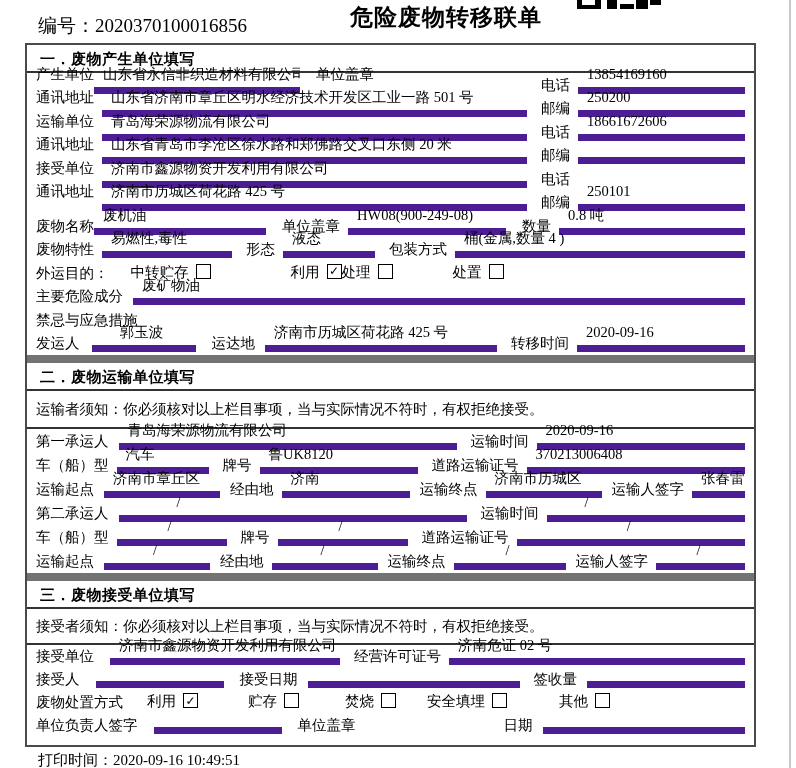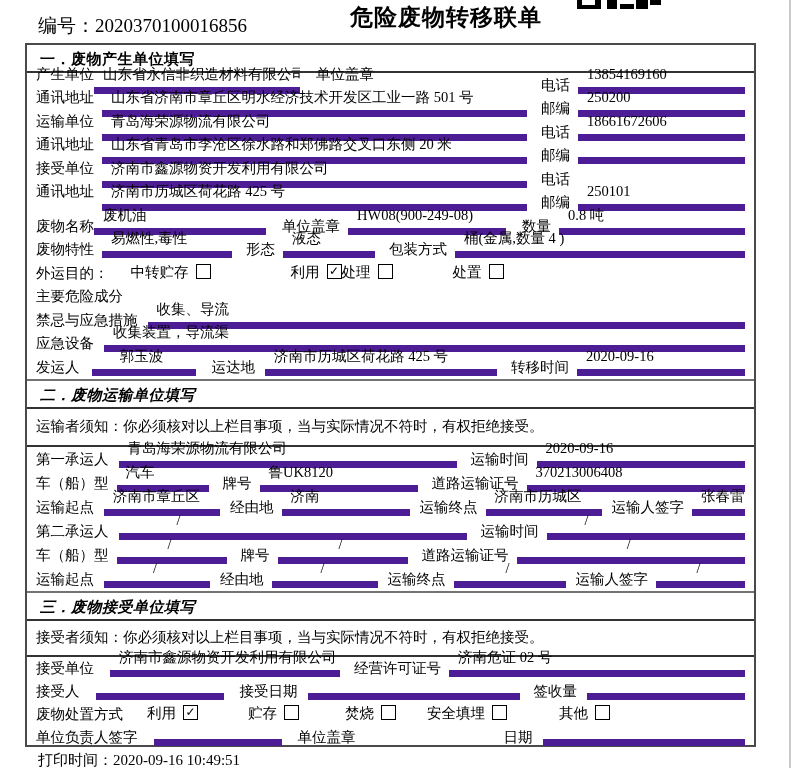--- a/index.html
+++ b/index.html
@@ -20,21 +20,21 @@
 
   .formbox{
     position:absolute;left:25px;top:43px;width:731px;height:704px;
     border:2px solid #4a4a4a;box-sizing:border-box;background:#fff;
   }
   .sec-h{
     height:26px;line-height:27px;padding-left:13px;font-weight:bold;font-size:15px;
     font-family:"Liberation Sans","DejaVu Sans",sans-serif;border-bottom:2px solid #333;
     letter-spacing:.5px;
   }
-  .sec-h.bt{border-top:2px solid #737373;font-style:italic;}
+  .sec-h.bt{border-top:8px solid #737373;}
   .notice{height:36px;display:flex;align-items:center;padding-left:9px;border-bottom:2px solid #333;}
   .row{display:flex;align-items:flex-end;height:23.5px;padding:0 9px 3px 9px;box-sizing:border-box;}
   .s2 .row{height:24px;}
   .s3 .row{height:23px;}
   .lbl{white-space:nowrap;flex-shrink:0;line-height:18px;}
   .ul{
     border-bottom:7px solid #4c1d95;padding:0 4px 4px 9px;white-space:nowrap;overflow:hidden;
     box-sizing:border-box;line-height:18px;min-height:18px;flex-shrink:0;
   }
   .fill{flex:1 1 auto;min-width:0;}
@@ -185,31 +185,27 @@
         <span class="opt" style="margin-left:60px">
           <span>处置</span>
           <span class="cb">
               <span></span>
             </span>
         </span>
       </div>
 
       <div class="row">
         <span class="lbl">主要危险成分</span>
+        <span class="ul fill ml10">废矿物油</span>
       </div>
 
       <div class="row">
         <span class="lbl">禁忌与应急措施</span>
-        <span class="ul fill ml10">收集、导流</span>
-      </div>
-
-      <div class="row">
-        <span class="lbl">应急设备</span>
-        <span class="ul fill ml10">收集装置，导流渠</span>
-      </div>
+      </div>
+
 
       <div class="row">
         <span class="lbl">发运人</span>
         <span class="ul ctr ml12" style="width:104px">郭玉波</span>
         <span class="lbl ml16">运达地</span>
         <span class="ul ml10" style="width:232px">济南市历城区荷花路 425 号</span>
         <span class="lbl ml14">转移时间</span>
         <span class="ul fill ml8">2020-09-16</span>
       </div>
     </div>

